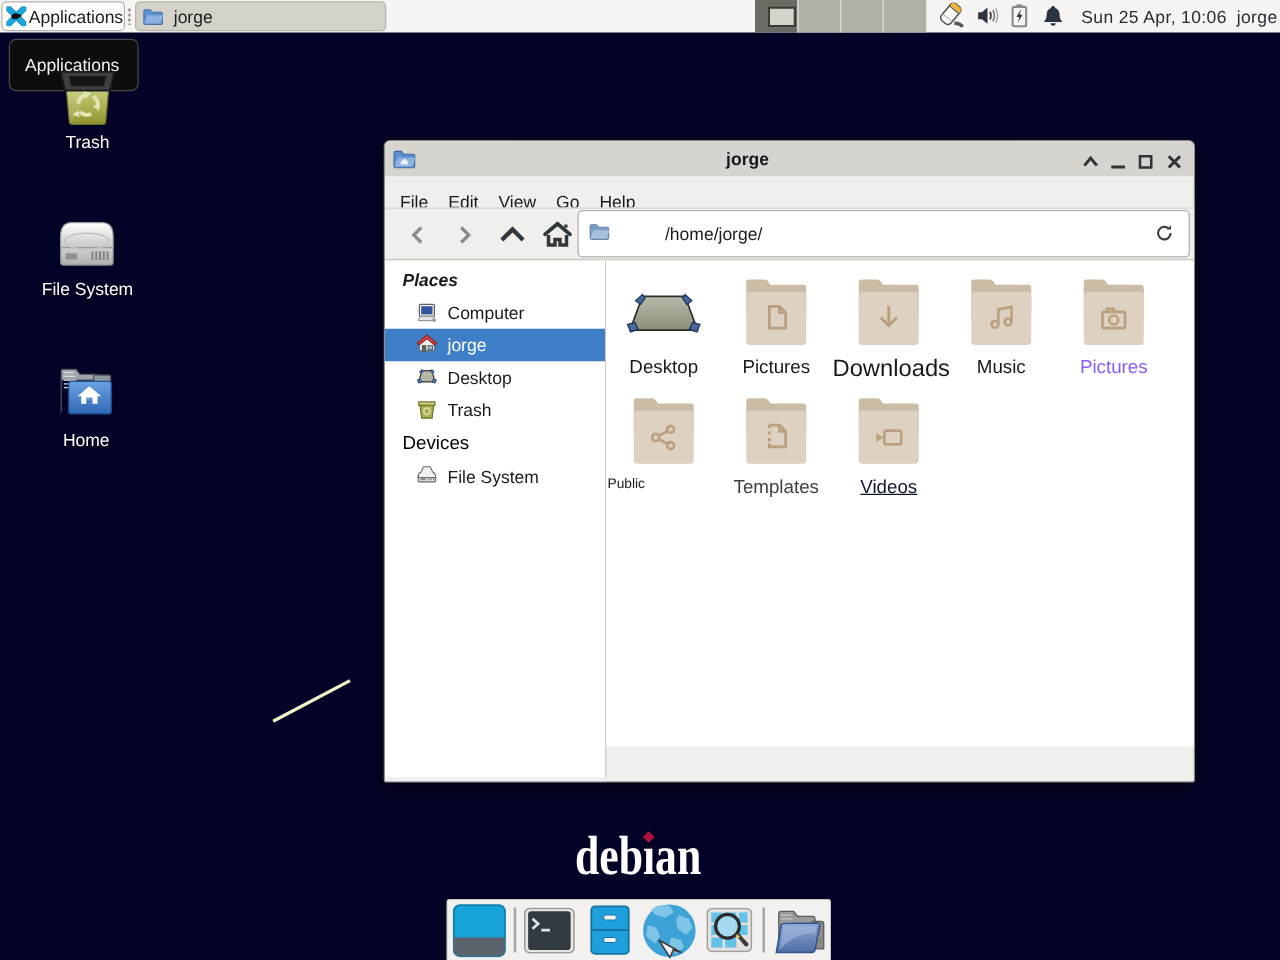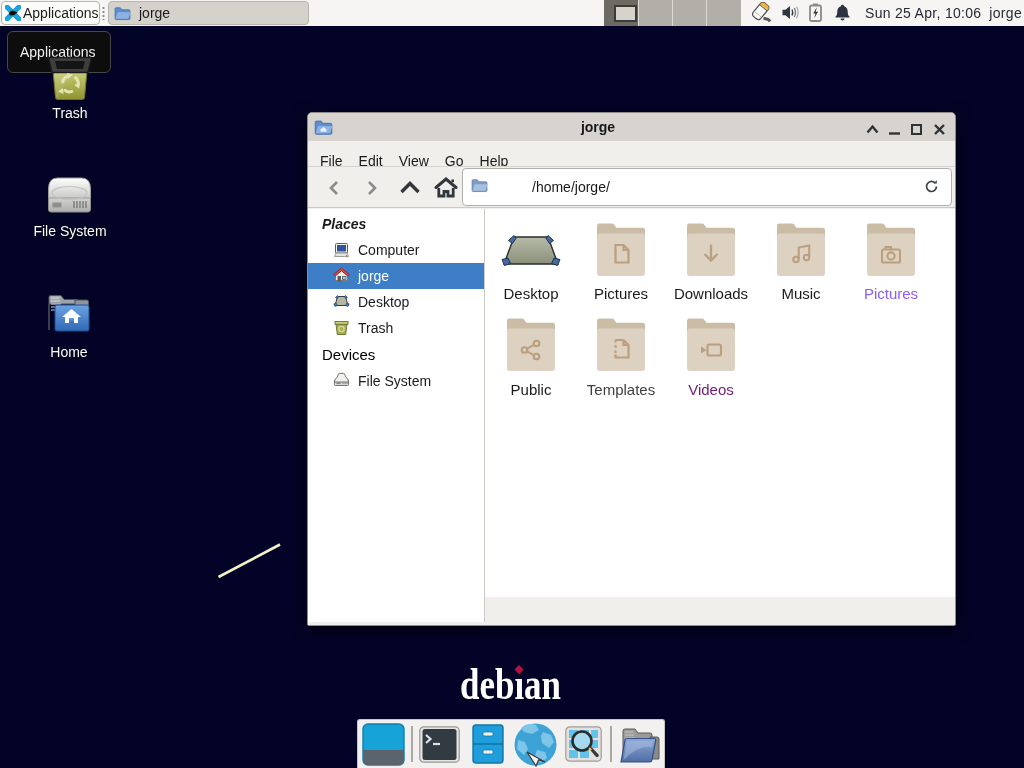--- a/index.html
+++ b/index.html
@@ -292,21 +292,21 @@
     <path d="M20.5,22 h8 l5,5 v12.5 h-13 z M28.5,22 v5 h5" fill="none" stroke="#bb9f7e" stroke-width="2.2"></path>
   </svg>
   <div class="abs" style="left:268px;top:172px;width:90px;text-align:center;font-size:15px;color:#1a1a1a;">Pictures</div>
   <svg class="abs" style="left:377px;top:110px;" width="52" height="54">
       <use href="#fldbase"></use>
     <g fill="none" stroke="#bb9f7e" stroke-width="2.3">
         <line x1="26" y1="21.5" x2="26" y2="37"></line>
         <polyline points="19.5,31 26,37.5 32.5,31"></polyline>
       </g>
   </svg>
-  <div class="abs" style="left:358px;top:172px;width:90px;text-align:center;font-size:15px;color:#1a1a1a;">Downloads</div>
+  <div class="abs" style="left:358px;top:172px;width:90px;text-align:center;font-size:19px;color:#1a1a1a;">Downloads</div>
   <svg class="abs" style="left:467px;top:110px;" width="52" height="54">
       <use href="#fldbase"></use>
     <g fill="none" stroke="#bb9f7e" stroke-width="2.1">
       <circle cx="21" cy="36.5" r="2.7"></circle>
         <circle cx="31.5" cy="34.5" r="2.7"></circle>
       <path d="M23.7,36.2 V24.5 l10.5,-2 V34"></path>
     </g>
   </svg>
   <div class="abs" style="left:448px;top:172px;width:90px;text-align:center;font-size:15px;color:#1a1a1a;">Music</div>
   <svg class="abs" style="left:557px;top:110px;" width="52" height="54">
@@ -321,33 +321,33 @@
   <svg class="abs" style="left:197px;top:205px;" width="52" height="54">
       <use href="#fldbase"></use>
     <g fill="none" stroke="#bb9f7e" stroke-width="2.1">
       <circle cx="19.5" cy="32" r="2.8"></circle>
         <circle cx="31.5" cy="25.5" r="2.8"></circle>
         <circle cx="31.5" cy="38.5" r="2.8"></circle>
       <line x1="22" y1="30.6" x2="29" y2="26.9"></line>
         <line x1="22" y1="33.4" x2="29" y2="37.1"></line>
     </g>
   </svg>
-  <div class="abs" style="left:178px;top:268px;width:90px;text-align:center;font-size:15px;color:#1a1a1a;">Public</div>
+  <div class="abs" style="left:178px;top:268px;width:90px;text-align:left;font-size:11px;color:#1a1a1a;">Public</div>
   <svg class="abs" style="left:287px;top:205px;" width="52" height="54">
       <use href="#fldbase"></use>
     <path d="M28.5,22 l5,5 v12.5 h-13 v-3 M28.5,22 v5 h5 M20.5,22 h8" fill="none" stroke="#bb9f7e" stroke-width="2.2"></path>
     <path d="M20.5,22 v14.5" fill="none" stroke="#bb9f7e" stroke-width="2.2" stroke-dasharray="2.6 2.6"></path>
   </svg>
   <div class="abs" style="left:268px;top:268px;width:90px;text-align:center;font-size:15px;color:#404040;">Templates</div>
   <svg class="abs" style="left:377px;top:205px;" width="52" height="54">
       <use href="#fldbase"></use>
     <rect x="22.5" y="26.5" width="13.5" height="11" rx="1.8" fill="none" stroke="#bb9f7e" stroke-width="2.1"></rect>
     <path d="M21.5,32 l-5.5,-3.6 v7.2 z" fill="#bb9f7e"></path>
   </svg>
-  <div class="abs" style="left:358px;top:268px;width:90px;text-align:center;font-size:15px;color:#701a75;">Videos</div>
+  <div class="abs" style="left:358px;top:268px;width:90px;text-align:center;font-size:15px;color:#0f172a;text-decoration:underline;">Videos</div>
 </div>
 
 <div class="abs" style="left:357px;top:719px;width:308px;height:49px;background:#f2f1ef;border:1px solid #c9c6c1;border-bottom:none;border-radius:3px 3px 0 0;box-sizing:border-box;"></div>
 <svg class="abs" style="left:362px;top:723px;" width="43" height="43" viewBox="0 0 43 43">
   <rect x="1" y="1" width="41" height="41" rx="5" fill="#18a3d8" stroke="#0e7fae" stroke-width="1.4"></rect>
   <path d="M1,27 h41 v10 a5,5 0 0 1 -5,5 H6 a5,5 0 0 1 -5,-5 z" fill="#5b646c"></path>
 </svg>
 <div class="abs" style="left:411px;top:726px;width:2px;height:36px;background:#a9a7a3;"></div>
 <svg class="abs" style="left:419px;top:726px;" width="41" height="37" viewBox="0 0 41 37">
   <rect x="0.8" y="0.8" width="39.4" height="35.4" rx="4" fill="#e8e6e3" stroke="#9a9894" stroke-width="1.2"></rect>

